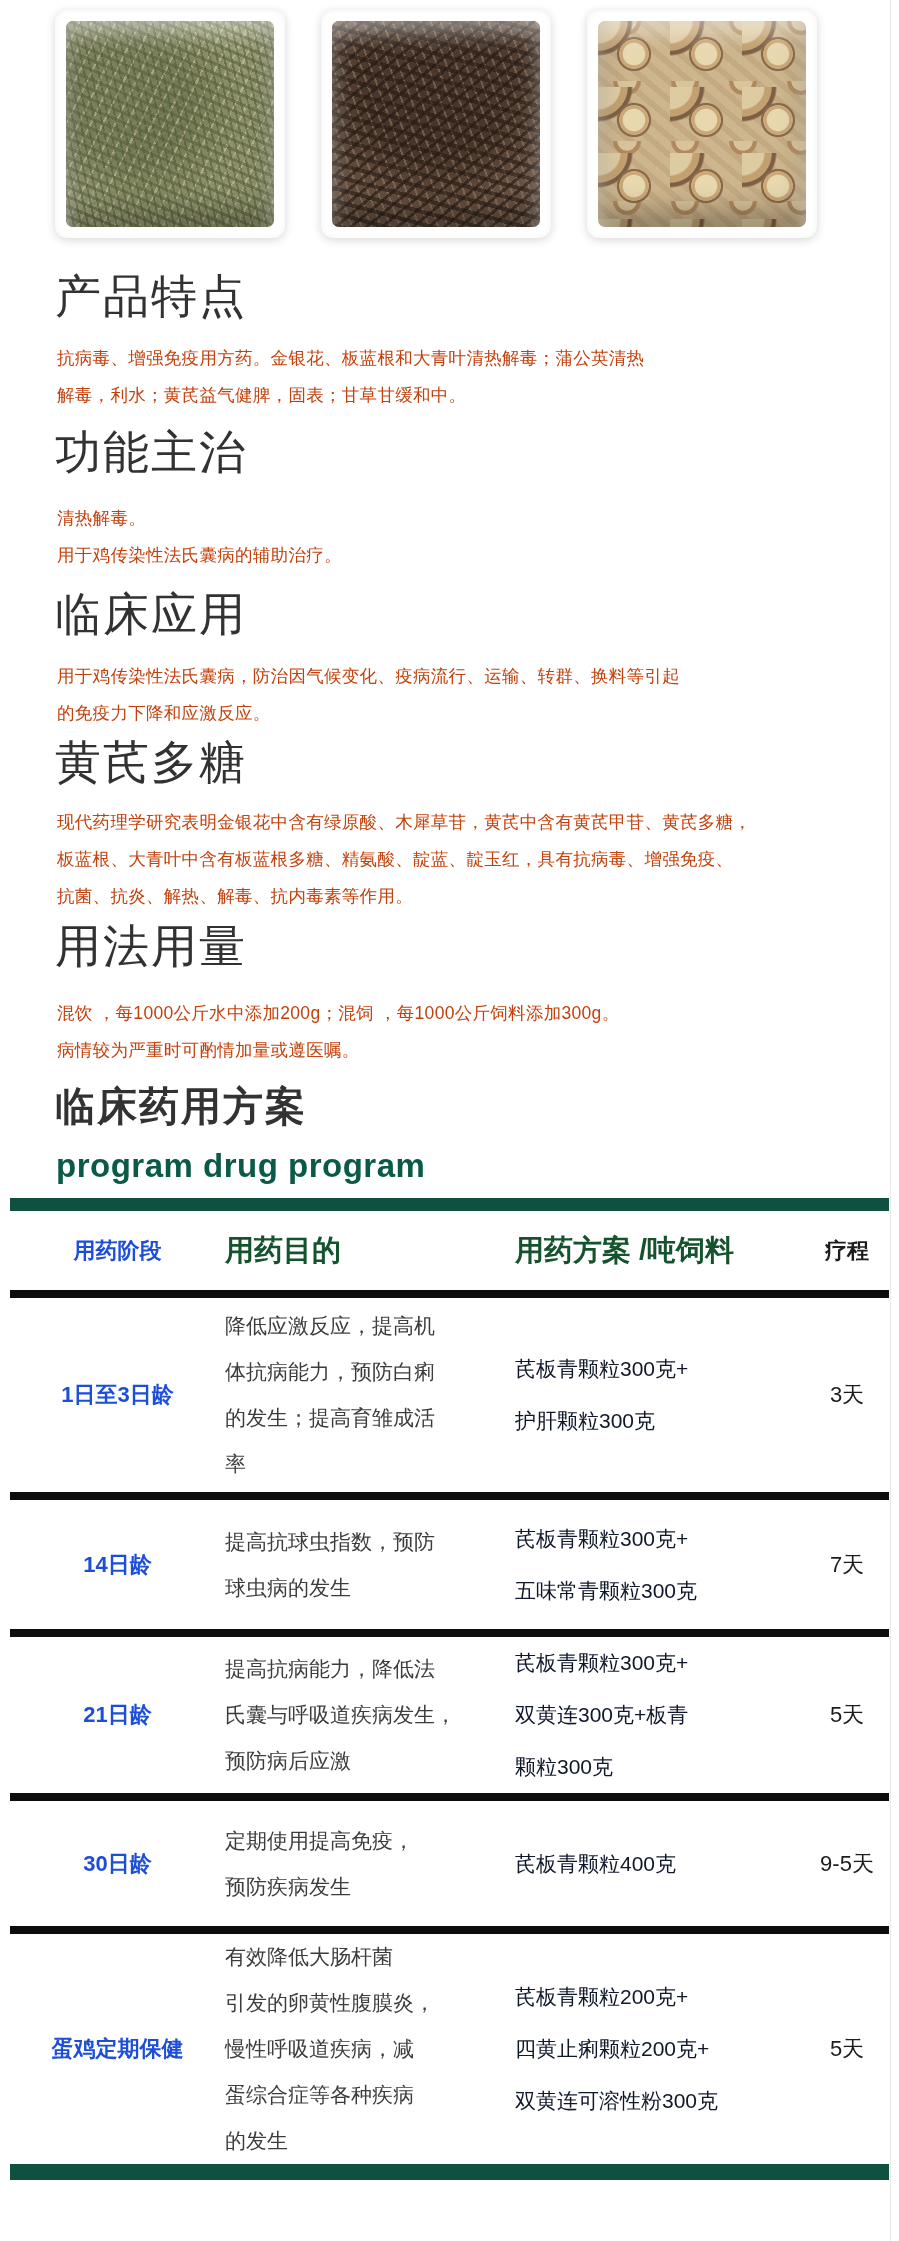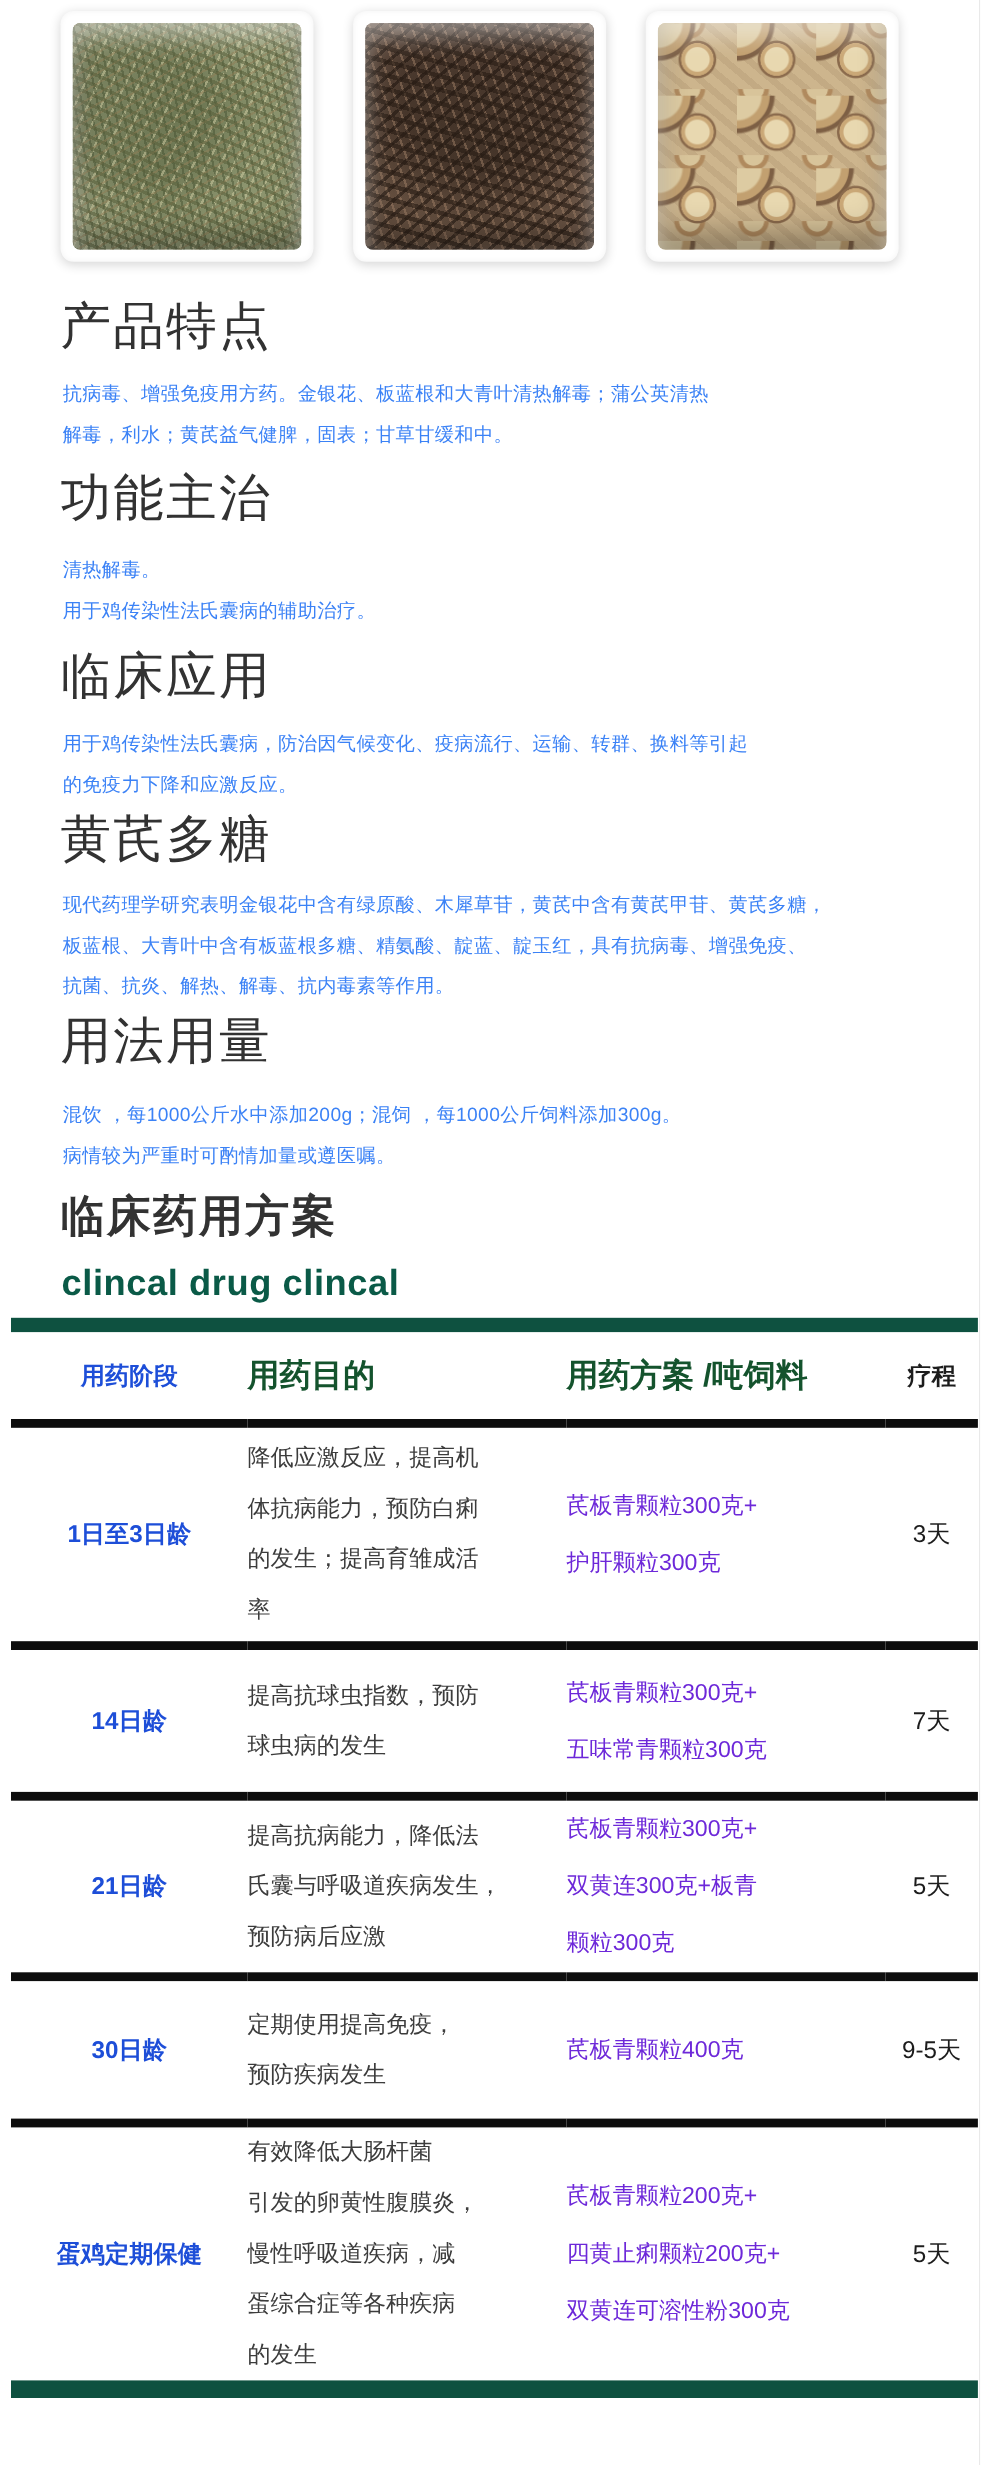--- a/index.html
+++ b/index.html
@@ -43,40 +43,40 @@
       radial-gradient(circle at 0% 0%, #ddcba2 0 22%, #c2a070 24% 30%, #7d5f44 31% 34%, rgba(0,0,0,0) 36%),
       radial-gradient(circle at 50% 0%, #d8c49a 0 14%, #b08a5e 15% 20%, rgba(0,0,0,0) 22%),
       repeating-linear-gradient(40deg, rgba(120,90,60,.12) 0 6px, rgba(0,0,0,0) 6px 14px);
     background-size:72px 66px, 72px 66px, 58px 60px, auto;
   }
 
   
   .sec-h{position:absolute;left:55px;margin:0;font-size:46px;line-height:52px;
          font-weight:normal;color:#323232;letter-spacing:2px;white-space:nowrap;}
   .sec-p{position:absolute;left:57px;margin:0;font-size:17.5px;line-height:37px;
-         color:#3b82f6;white-space:pre-line;letter-spacing:.3px;}
+         color:#c2410c;white-space:pre-line;letter-spacing:.3px;}
 
   
   .prog-h{position:absolute;left:55px;top:1078px;margin:0;font-size:40px;line-height:56px;
           font-weight:bold;color:#323232;letter-spacing:2px;}
   .prog-sub{position:absolute;left:56px;top:1146px;margin:0;font-size:33px;line-height:40px;
           font-weight:bold;color:#0a5a47;letter-spacing:.5px;}
 
   
   .table-wrap{position:absolute;left:10px;top:1198px;width:879px;}
   .green-bar{height:13px;background:#0e5140;}
   table{border-collapse:collapse;table-layout:fixed;width:879px;margin-top:0;}
   th,td{padding:0;vertical-align:middle;}
   thead th{height:79px;font-size:23px;font-weight:bold;color:#0d0d0d;
            border-bottom:8px solid #0d0d0d;}
   tbody tr{border-bottom:8px solid #0d0d0d;}
   tbody tr:last-child{border-bottom:none;}
   .c-stage{text-align:center;font-size:22px;font-weight:bold;color:#1d4ed8;}
   .c-purpose{text-align:left;font-size:21px;color:#3c3c3c;line-height:46px;white-space:pre-line;}
-  .c-plan{text-align:left;font-size:21px;color:#6d28d9;line-height:52px;white-space:pre-line;}
+  .c-plan{text-align:left;font-size:21px;color:#0f172a;line-height:52px;white-space:pre-line;}
   .c-days{text-align:center;font-size:22px;color:#1c1c1c;}
   th.c-purpose,th.c-plan{font-size:29px;font-weight:bold;color:#14532d;line-height:normal;}
   .r1{height:202px;} .r2{height:137px;} .r3{height:160px;} .r4{height:133px;} .r5{height:233px;}
   .bottom-bar{height:16px;background:#0e5140;margin-top:0;}
 </style>
 </head>
 <body>
 
 <div class="edge-line"></div>
 
@@ -107,21 +107,21 @@
 <h2 class="sec-h" style="top:736px">黄芪多糖</h2>
 <p class="sec-p" style="top:804px">现代药理学研究表明金银花中含有绿原酸、木犀草苷，黄芪中含有黄芪甲苷、黄芪多糖，
 板蓝根、大青叶中含有板蓝根多糖、精氨酸、靛蓝、靛玉红，具有抗病毒、增强免疫、
 抗菌、抗炎、解热、解毒、抗内毒素等作用。</p>
 
 <h2 class="sec-h" style="top:920px">用法用量</h2>
 <p class="sec-p" style="top:995px">混饮 ，每1000公斤水中添加200g；混饲 ，每1000公斤饲料添加300g。
 病情较为严重时可酌情加量或遵医嘱。</p>
 
 <h2 class="prog-h">临床药用方案</h2>
-<p class="prog-sub">clincal drug clincal</p>
+<p class="prog-sub">program drug program</p>
 
 <div class="table-wrap">
   <div class="green-bar"></div>
   <table>
     <colgroup>
         <col style="width:215px">
         <col style="width:290px">
         <col style="width:290px">
         <col style="width:84px">
       </colgroup>

